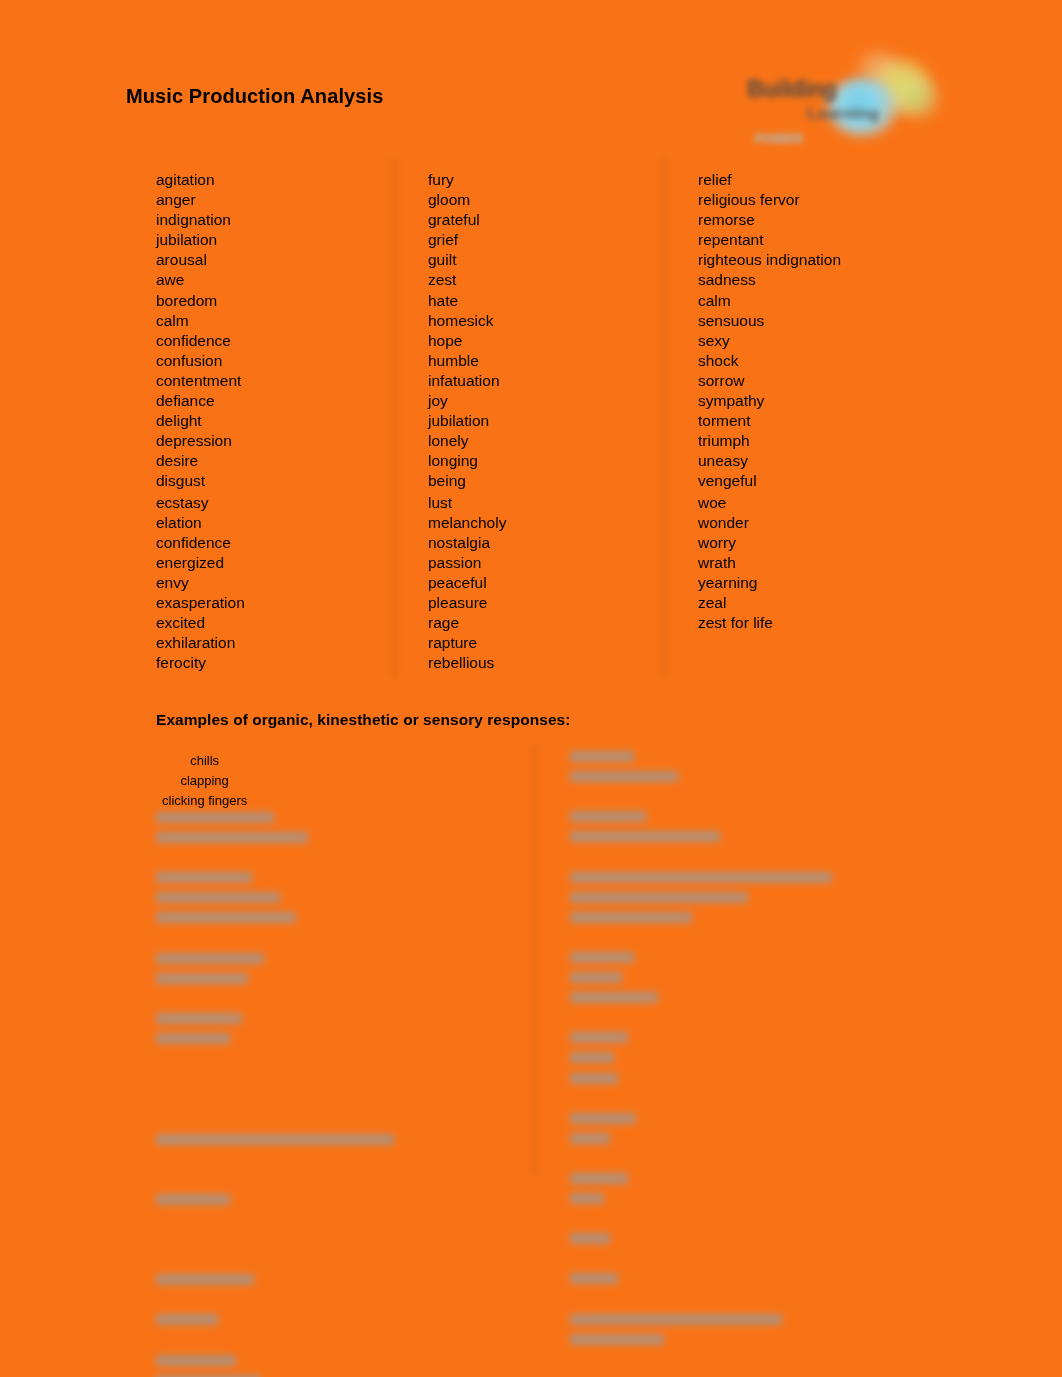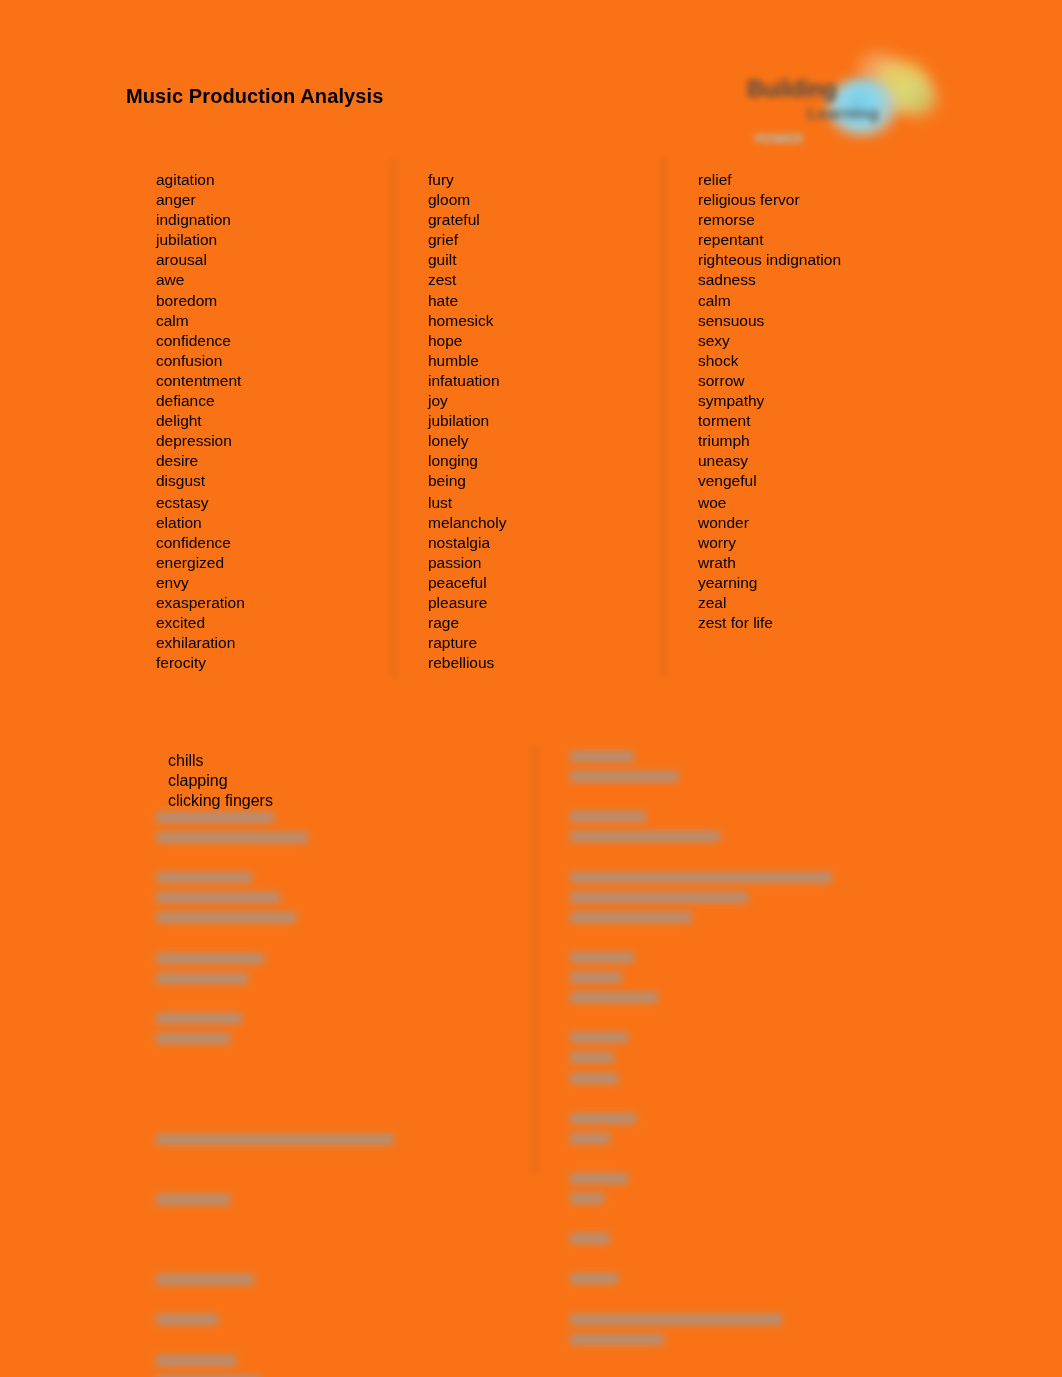--- a/index.html
+++ b/index.html
@@ -163,24 +163,25 @@
         rgba(255,255,255,0) 100%);
     filter: blur(2px);
     pointer-events: none;
   }
   #col-sep-1 { left: 387px; }
   #col-sep-2 { left: 656px; }
 
   
   .sensory-visible {
     position: absolute;
-    left: 168px;
+    left: 162px;
     top: 751px;
-    font-size: 16px;
+    font-size: 13px;
     line-height: 20.1px;
+    text-align: center;
   }
   .sensory-visible .word { white-space: nowrap; }
 
   
   .redacted-col {
     position: absolute;
     font-size: 15.5px;
     line-height: 20.1px;
     color: #8e8e8e;
     filter: blur(3.6px);
@@ -305,20 +306,21 @@
       <div class="word">vengeful</div>
       <div class="word gap">woe</div>
       <div class="word">wonder</div>
       <div class="word">worry</div>
       <div class="word">wrath</div>
       <div class="word">yearning</div>
       <div class="word">zeal</div>
       <div class="word">zest for life</div>
     </div>
 
+  <div class="section-heading-2">Examples of organic, kinesthetic or sensory responses:</div>
 
   <div class="sensory-visible" id="sensory-visible">
       <div class="word">chills</div>
       <div class="word">clapping</div>
       <div class="word">clicking fingers</div>
     </div>
 
   <div class="sensory-sep"></div>
   <div class="redacted-col" id="redacted-col-left">
       <div class="bar" style="width: 118px;"></div>

